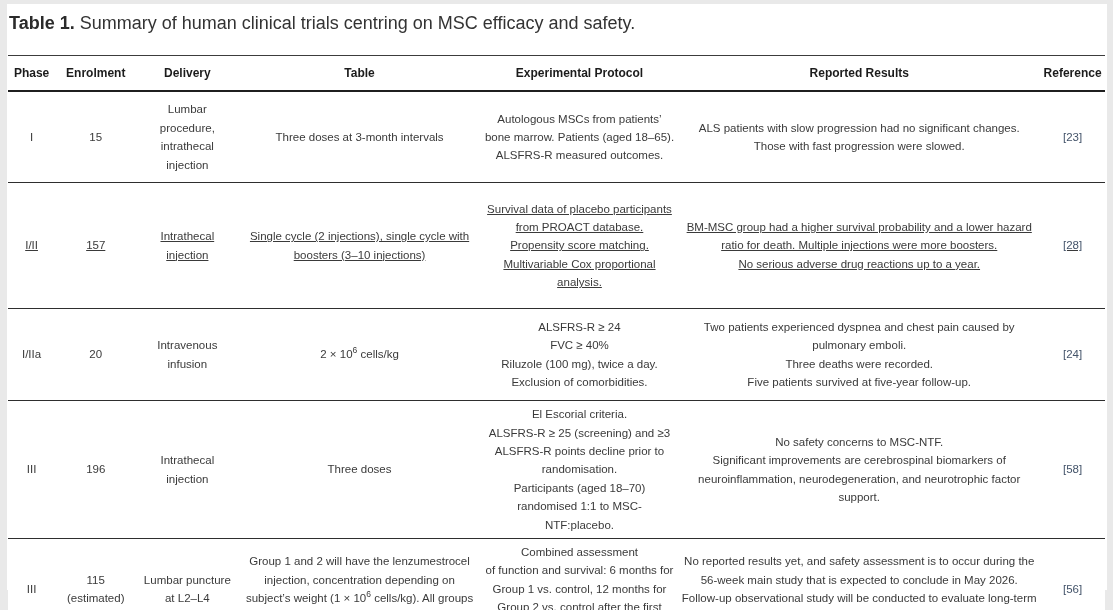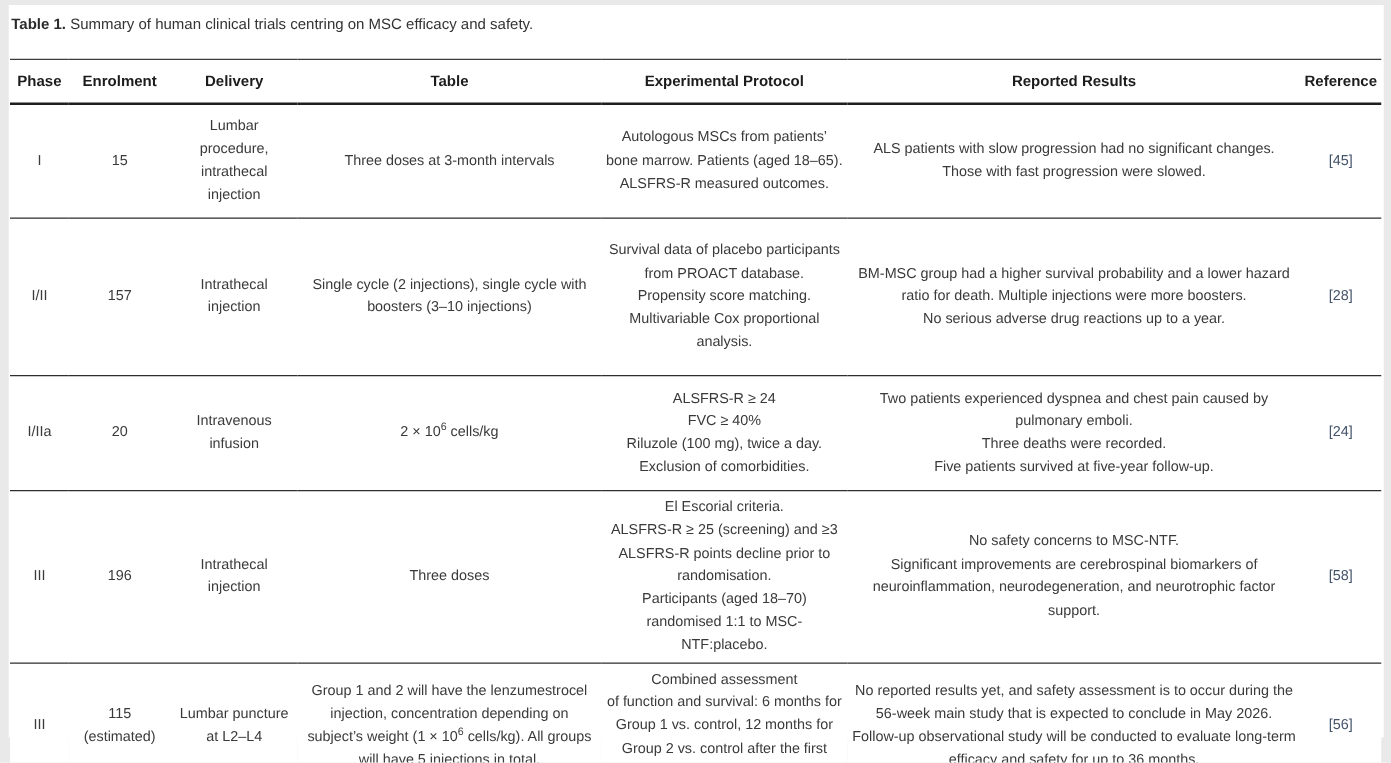--- a/index.html
+++ b/index.html
@@ -15,21 +15,21 @@
   .panel {
     position: absolute;
     left: 7px;
     top: 4px;
     width: 1100px;
     height: 586px;
     background: #ffffff;
   }
   .caption {
     padding: 7px 12px 0 2px;
-    font-size: 12px;
+    font-size: 18px;
     color: #333333;
     line-height: 1.4;
   }
   .caption .cap-label { font-weight: bold; color: #2b2b2b; }
   table.trials {
     width: 1097px;
     margin-top: 19px;
     margin-left: 1px;
     border-collapse: collapse;
     table-layout: fixed;
@@ -53,21 +53,21 @@
     color: #3a3a3a;
     line-height: 1.6;
     text-align: center;
     vertical-align: middle;
     padding: 4px 3px;
     white-space: pre-line;
     background: #ffffff;
   }
   tbody tr + tr td { border-top: 1.5px solid #2e2e2e; }
   tr.r1 td { height: 82px; }
-  tr.r2 td { height: 117px; }
+  tr.r2 td { height: 117px; text-decoration: underline; }
   tr.r3 td { height: 83px; }
   tr.r4 td { height: 128px; }
   tr.r5 td { height: 90px; }
   td sup {
     font-size: 8.5px;
     vertical-align: super;
     line-height: 0;
   }
   a.ref-link {
     color: #44546a;
@@ -108,21 +108,21 @@
     <tbody>
       <tr class="r1">
         <td>I</td>
         <td>15</td>
         <td>Lumbar procedure, intrathecal injection</td>
         <td><span>Three doses at 3-month intervals</span><sup></sup><span></span></td>
         <td>Autologous MSCs from patients’ bone marrow. Patients (aged 18–65).
 ALSFRS-R measured outcomes.</td>
         <td>ALS patients with slow progression had no significant changes.
 Those with fast progression were slowed.</td>
-        <td><a class="ref-link">[45]</a></td>
+        <td><a class="ref-link">[23]</a></td>
       </tr>
       <tr class="r2">
         <td>I/II</td>
         <td>157</td>
         <td>Intrathecal injection</td>
         <td><span>Single cycle (2 injections), single cycle with boosters (3–10 injections)</span><sup></sup><span></span></td>
         <td>Survival data of placebo participants from PROACT database.
 Propensity score matching.
 Multivariable Cox proportional analysis.</td>
         <td>BM-MSC group had a higher survival probability and a lower hazard ratio for death. Multiple injections were more boosters.

